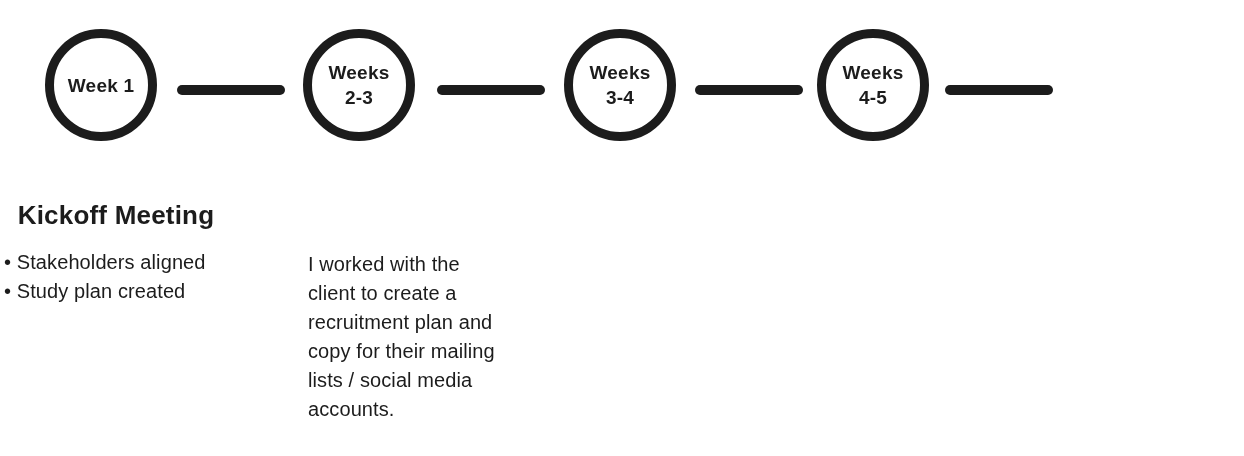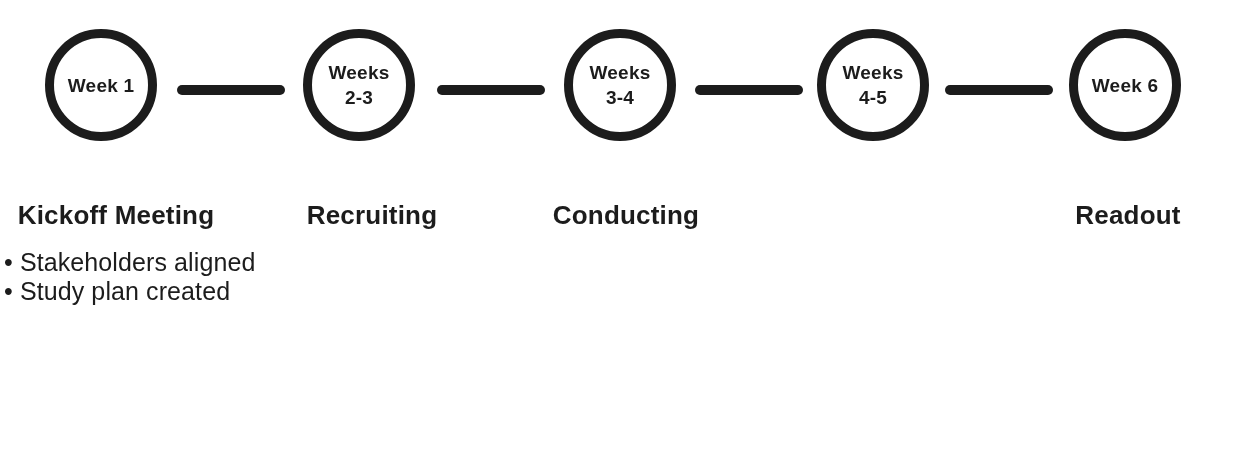--- a/index.html
+++ b/index.html
@@ -48,51 +48,53 @@
     top:200px;
     transform:translateX(-50%);
     font-weight:700;
     font-size:26px;
     line-height:31px;
     white-space:nowrap;
     letter-spacing:0.2px;
   }
   .stage-desc{
     position:absolute;
-    font-size:25px;
+    font-size:20px;
     line-height:29px;
     white-space:pre-line;
     letter-spacing:0.1px;
   }
 </style>
 </head>
 <body>
 
 <div class="canvas">
 
   <div class="week-circle" style="left:45px">Week 1</div>
   <div class="stage-title" style="left:116px">Kickoff Meeting</div>
   <div class="stage-desc" style="left:4px; top:248px">• Stakeholders aligned
 • Study plan created</div>
 
   <div class="connector" style="left:177px"></div>
 
   <div class="week-circle" style="left:303px">Weeks
 2-3</div>
-  <div class="stage-title" style="left:372px">Recruiting</div>
+  <div class="stage-desc" style="left:308px; top:250px">I worked with the
+client to create a
+recruitment plan and
+copy for their mailing
+lists / social media
+accounts.</div>
 
   <div class="connector" style="left:437px"></div>
 
   <div class="week-circle" style="left:564px">Weeks
 3-4</div>
-  <div class="stage-title" style="left:626px">Conducting</div>
 
   <div class="connector" style="left:695px"></div>
 
   <div class="week-circle" style="left:817px">Weeks
 4-5</div>
 
   <div class="connector" style="left:945px"></div>
 
-  <div class="week-circle" style="left:1069px">Week 6</div>
-  <div class="stage-title" style="left:1128px">Readout</div>
 
 </div>
 
 </body></html>

